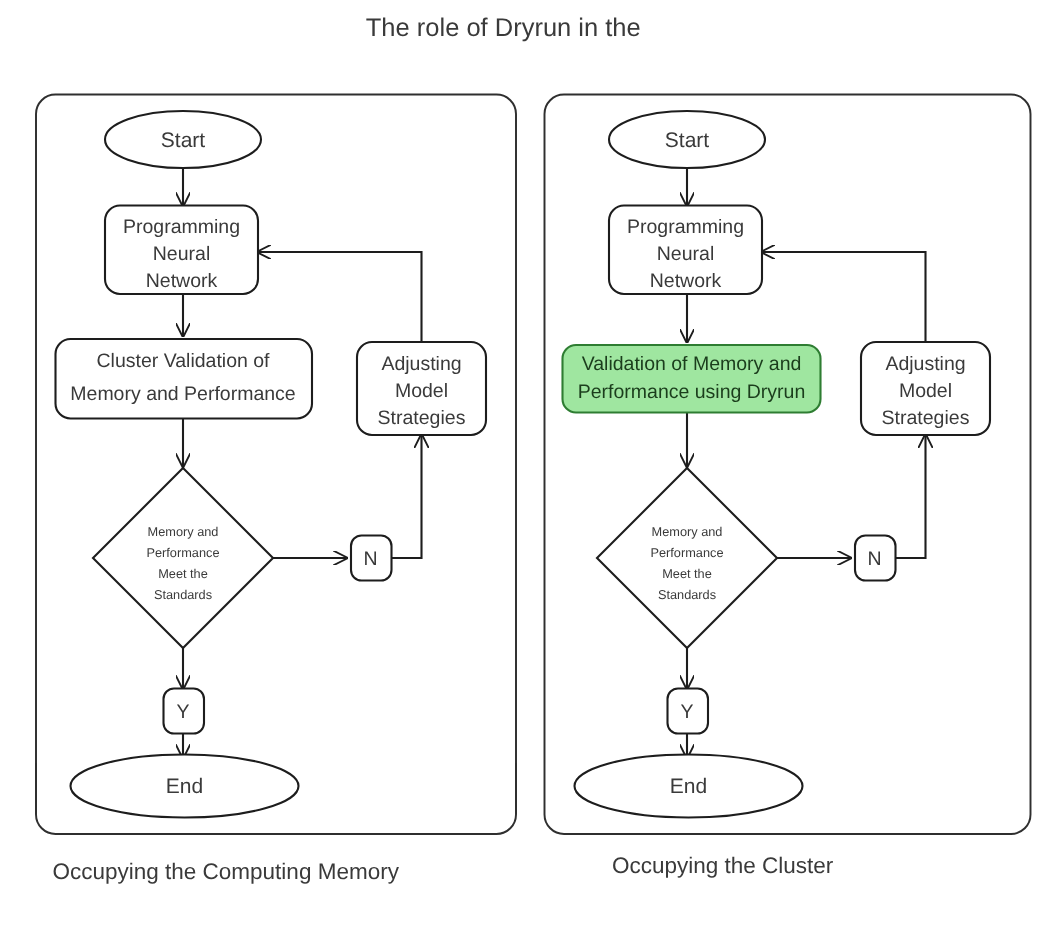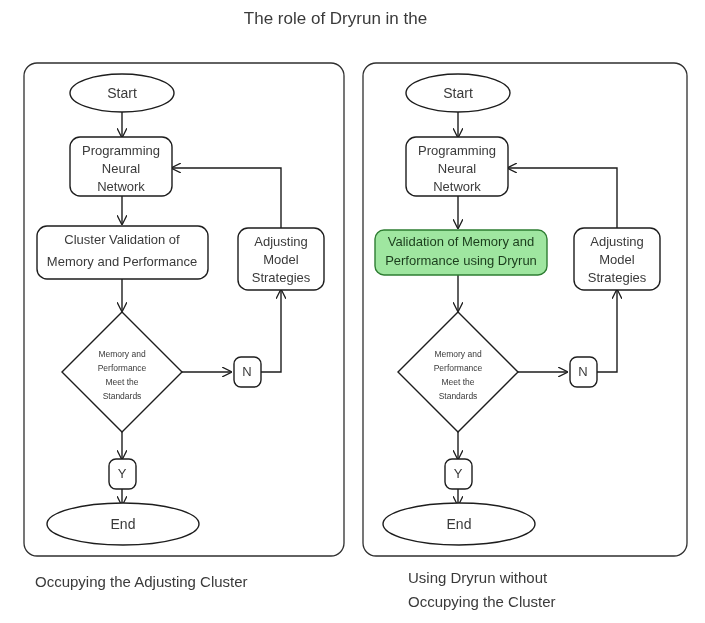--- a/index.html
+++ b/index.html
@@ -177,19 +177,18 @@
     </g>
 
     <g>
       <ellipse class="node-shape" cx="459" cy="524" rx="76" ry="21"></ellipse>
       <text class="nlabel terminal" x="459" y="525">End</text>
     </g>
   </g>
 </svg>
 
 <div class="panel-caption" id="caption-left">
-  <span class="caption-line">Occupying the Adjusting Cluster</span>
+  <span class="caption-line">Occupying the Computing Memory</span>
 </div>
 
 <div class="panel-caption" id="caption-right">
-  <span class="caption-line">Using Dryrun without</span>
   <span class="caption-line">Occupying the Cluster</span>
 </div>
 
 </body></html>

